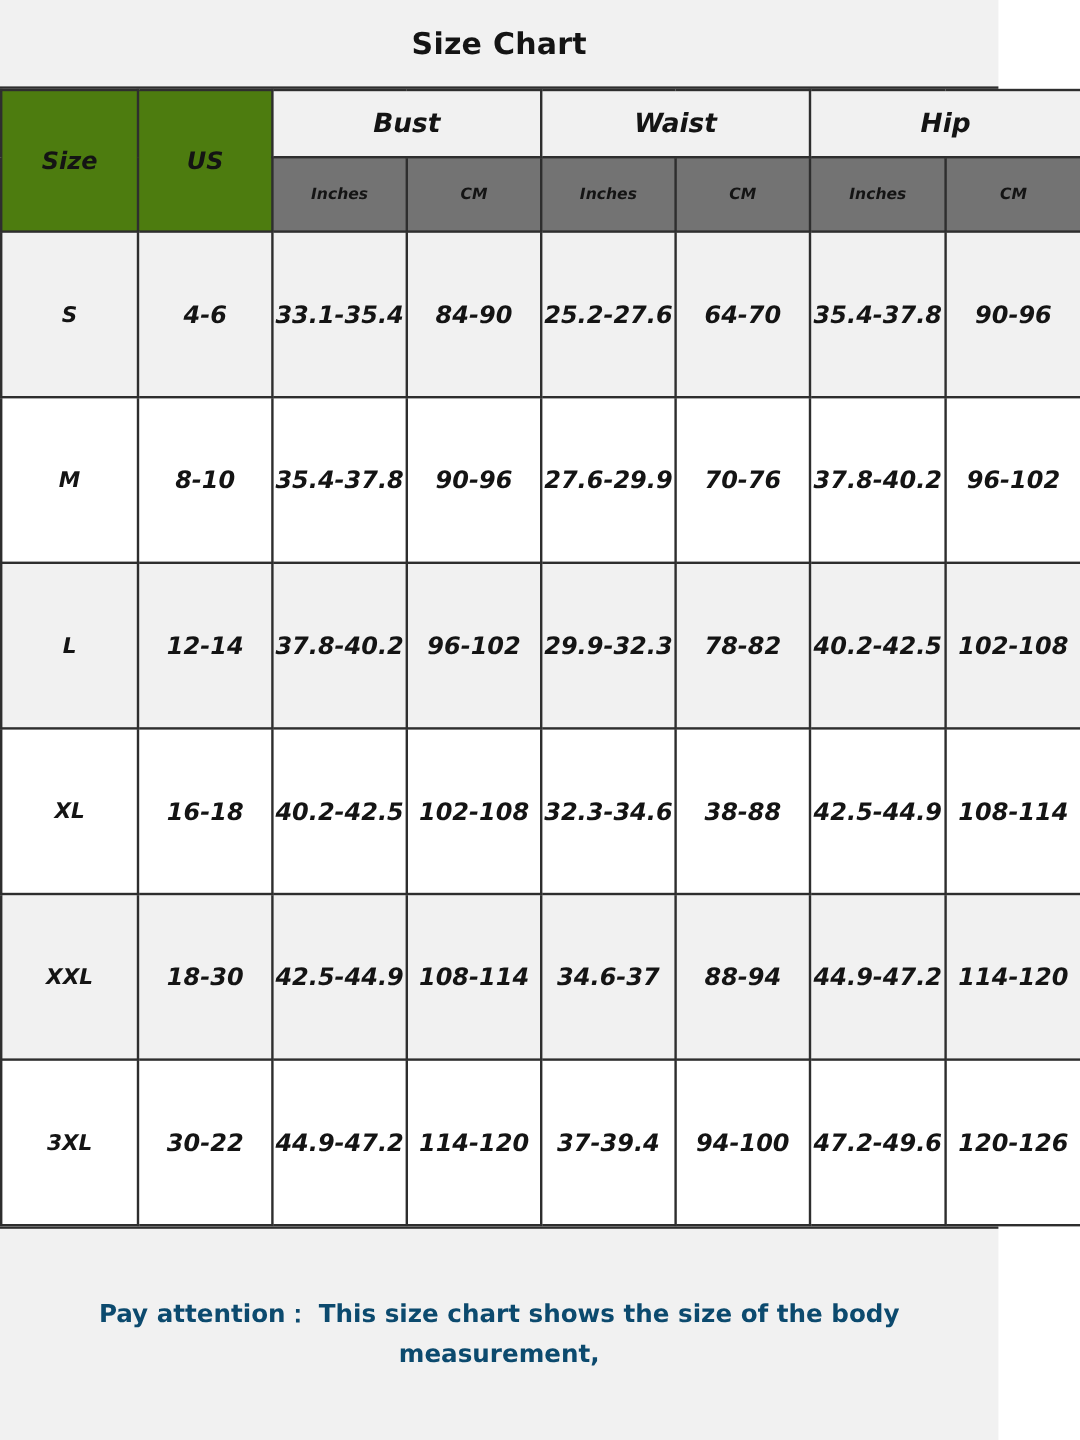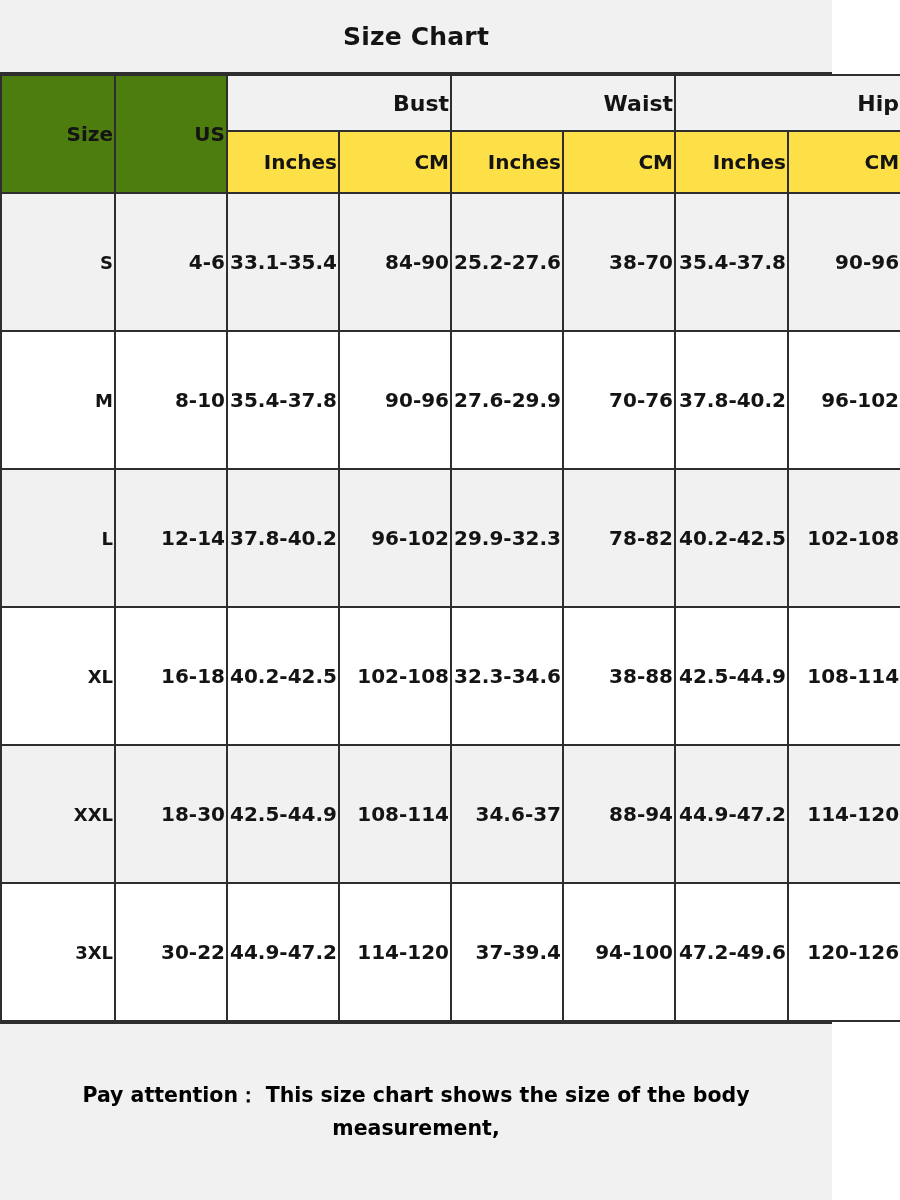--- a/index.html
+++ b/index.html
@@ -39,24 +39,25 @@
   }
   
   table.size-table {
     border-collapse: collapse;
     table-layout: fixed;
     width: 900px;
   }
   table.size-table th,
   table.size-table td {
     border: 2px solid #2e2e2e;
-    text-align: right;
+    text-align: center;
     vertical-align: middle;
     font-weight: bold;
     color: #141414;
+    font-style: italic;
   }
   
   col.c-size { width: 114px; }
   col.c-us   { width: 112px; }
   col.c-m1   { width: 112px; }
   col.c-m2   { width: 112px; }
   col.c-m3   { width: 112px; }
   col.c-m4   { width: 112px; }
   col.c-m5   { width: 113px; }
   col.c-m6   { width: 113px; }
@@ -65,22 +66,22 @@
     background: #f1f1f1;
     font-size: 22px;
     height: 52px;
   }
   .hdr-corner {
     background: #4d7c0f;
     font-size: 20px;
     height: 52px;
   }
   .hdr-sub {
-    background: #fde047;
-    font-size: 20px;
+    background: #737373;
+    font-size: 13px;
     height: 58px;
   }
   tbody td {
     height: 134px;
     font-size: 20px;
   }
   tbody tr.shaded td {
     background: #f1f1f1;
   }
   tbody tr.plain td {
@@ -97,21 +98,21 @@
     display: flex;
     flex-direction: column;
     align-items: center;
     justify-content: center;
     padding: 0 16px;
     box-sizing: border-box;
   }
   .note-line {
     font-size: 20.5px;
     font-weight: bold;
-    color: #000000;
+    color: #0c4a6e;
     line-height: 1.6;
     text-align: center;
   }
 </style>
 </head>
 <body>
 
 <div class="page">
 
   <div class="title-band">
@@ -146,21 +147,21 @@
         <th class="hdr-sub">CM</th>
       </tr>
     </thead>
     <tbody>
       <tr class="shaded">
         <td class="cell-size">S</td>
         <td>4-6</td>
         <td>33.1-35.4</td>
         <td>84-90</td>
         <td>25.2-27.6</td>
-        <td>38-70</td>
+        <td>64-70</td>
         <td>35.4-37.8</td>
         <td>90-96</td>
       </tr>
       <tr class="plain">
         <td class="cell-size">M</td>
         <td>8-10</td>
         <td>35.4-37.8</td>
         <td>90-96</td>
         <td>27.6-29.9</td>
         <td>70-76</td>

